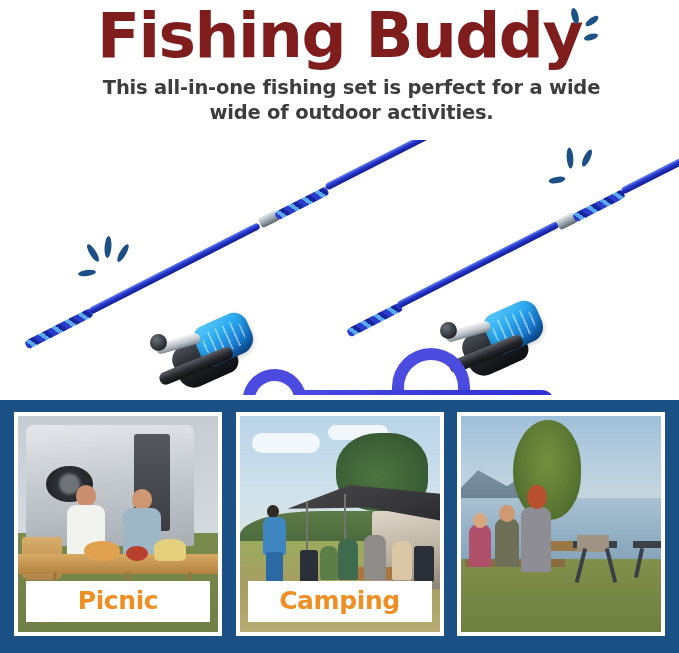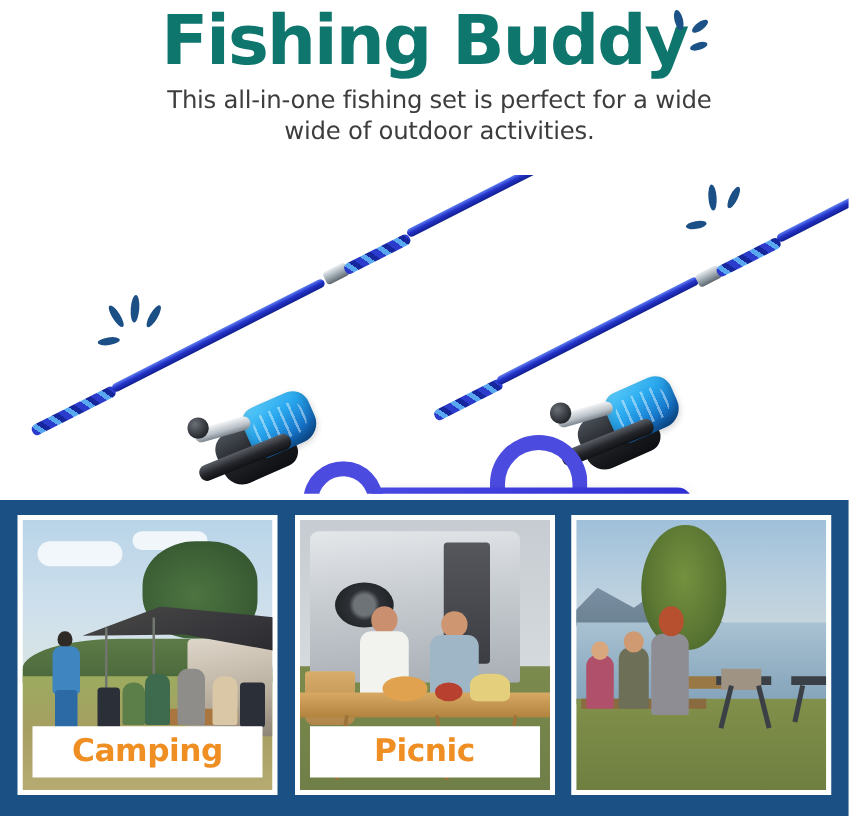--- a/index.html
+++ b/index.html
@@ -8,27 +8,27 @@
     background: #ffffff;
     font-family: "Liberation Sans", sans-serif;
     overflow: hidden;
   }
   .page { position: relative; width: 679px; height: 653px; background:#fff; }
 
   
   .header { position:relative; width:679px; height:140px; background:#fff; text-align:center; }
   .title-wrap { position:relative; display:inline-block; margin-top:4px; }
   .title {
-    font-size: 55px; line-height: 1.02; font-weight: 800; letter-spacing: -1.5px;
-    color:#0f766e; font-family:"DejaVu Sans", sans-serif;
+    font-size: 63px; line-height: 1.02; font-weight: 800; letter-spacing: -1.5px;
+    color:#7f1d1d; font-family:"DejaVu Sans", sans-serif;
   }
   .title-splash { position:absolute; right:-22px; top:2px; width:42px; height:44px; }
   .subtitle {
     margin-top: 8px;
-    font-size: 19.5px; line-height: 1.28; color:#3d3d3d; font-weight:400;
+    font-size: 19.5px; line-height: 1.28; color:#3d3d3d; font-weight:700;
     font-family:"DejaVu Sans", sans-serif; letter-spacing:-0.2px;margin-left:24px;
   }
   .sub-line { display:block; }
 
   
   .hero { position:relative; width:679px; height:255px; background:#ffffff; overflow:hidden; }
 
   .rod { position:absolute; transform-origin:left center; }
   .rod-shaft {
     position:absolute; left:0; top:0; height:7px; border-radius:4px;
@@ -243,20 +243,50 @@
 
     <div class="bag-handle" style="left:392px; top:208px; width:78px; height:46px;"></div>
     <div class="bag" style="left:296px; top:250px; width:258px; height:120px;">
       
     </div>
   </div>
 
   <div class="panels">
 
     <div class="panel">
+      <div class="panel-photo scene-picnic">
+        <div class="sky"></div>
+        <div class="ground"></div>
+        <div class="van">
+          <div class="van-door"></div>
+          <div class="wheel"></div>
+        </div>
+        <div class="mom">
+          <div class="head" style="background:#c98f6e;"></div>
+          <div class="torso" style="background:#f2f2ef;"></div>
+        </div>
+        <div class="kid">
+          <div class="head" style="background:#cf9672;"></div>
+          <div class="torso" style="background:#9fb6c6;"></div>
+        </div>
+        <div class="basket"></div>
+        <div class="tabletop"></div>
+        <div class="leg" style="left:16%; top:72%; height:24%; transform:rotate(9deg);"></div>
+        <div class="leg" style="left:56%; top:72%; height:24%; transform:rotate(-9deg);"></div>
+        <div class="leg" style="left:84%; top:72%; height:22%; transform:rotate(7deg);"></div>
+        <div class="food" style="left:33%; top:58%; width:18%; height:9%; background:#e1a24f;"></div>
+        <div class="food" style="left:54%; top:60%; width:11%; height:7%; background:#b8402f;"></div>
+        <div class="food" style="left:68%; top:57%; width:16%; height:10%; background:#e4cf7c; border-radius:40% 40% 20% 20%;"></div>
+        <div class="panel-label">
+          <span>Picnic</span>
+        </div>
+      </div>
+    </div>
+
+    <div class="panel">
       <div class="panel-photo scene-camping">
         <div class="sky"></div>
         <div class="shape cloud" style="left:6%; top:8%; width:34%; height:9%;"></div>
         <div class="shape cloud" style="left:44%; top:4%; width:30%; height:7%;"></div>
         <div class="bigtree"></div>
         <div class="treeline"></div>
         <div class="ground"></div>
         <div class="tent"></div>
         <div class="tarp"></div>
         <div class="pole" style="left:33%; top:40%; height:40%;"></div>
@@ -268,50 +298,20 @@
         </div>
         <div class="table"></div>
         <div class="sitter" style="left:40%; top:60%; width:9%; height:16%; background:#5c7f49;"></div>
         <div class="sitter" style="left:49%; top:57%; width:10%; height:19%; background:#3e6b4e;"></div>
         <div class="sitter" style="left:62%; top:55%; width:11%; height:21%; background:#8e8d8a;"></div>
         <div class="sitter" style="left:76%; top:58%; width:10%; height:18%; background:#d9c7a6;"></div>
         <div class="chair" style="left:30%; top:62%; width:9%; height:16%;"></div>
         <div class="chair" style="left:87%; top:60%; width:10%; height:17%;"></div>
         <div class="panel-label">
           <span>Camping</span>
-        </div>
-      </div>
-    </div>
-
-    <div class="panel">
-      <div class="panel-photo scene-picnic">
-        <div class="sky"></div>
-        <div class="ground"></div>
-        <div class="van">
-          <div class="van-door"></div>
-          <div class="wheel"></div>
-        </div>
-        <div class="mom">
-          <div class="head" style="background:#c98f6e;"></div>
-          <div class="torso" style="background:#f2f2ef;"></div>
-        </div>
-        <div class="kid">
-          <div class="head" style="background:#cf9672;"></div>
-          <div class="torso" style="background:#9fb6c6;"></div>
-        </div>
-        <div class="basket"></div>
-        <div class="tabletop"></div>
-        <div class="leg" style="left:16%; top:72%; height:24%; transform:rotate(9deg);"></div>
-        <div class="leg" style="left:56%; top:72%; height:24%; transform:rotate(-9deg);"></div>
-        <div class="leg" style="left:84%; top:72%; height:22%; transform:rotate(7deg);"></div>
-        <div class="food" style="left:33%; top:58%; width:18%; height:9%; background:#e1a24f;"></div>
-        <div class="food" style="left:54%; top:60%; width:11%; height:7%; background:#b8402f;"></div>
-        <div class="food" style="left:68%; top:57%; width:16%; height:10%; background:#e4cf7c; border-radius:40% 40% 20% 20%;"></div>
-        <div class="panel-label">
-          <span>Picnic</span>
         </div>
       </div>
     </div>
 
     <div class="panel">
       <div class="panel-photo scene-bonding">
         <div class="sky"></div>
         <div class="mtn"></div>
         <div class="lake"></div>
         <div class="ground"></div>

